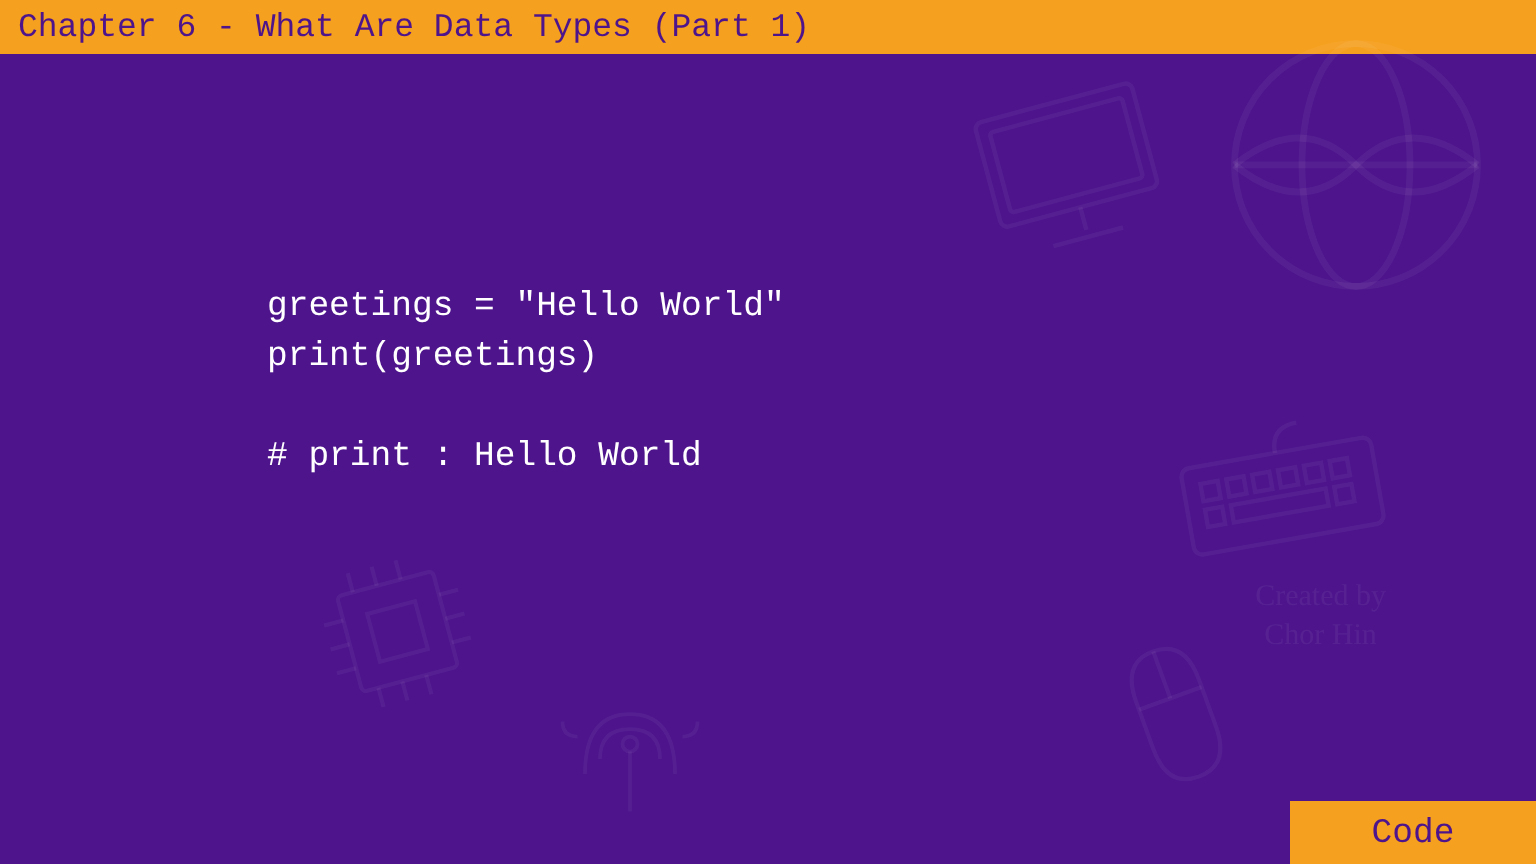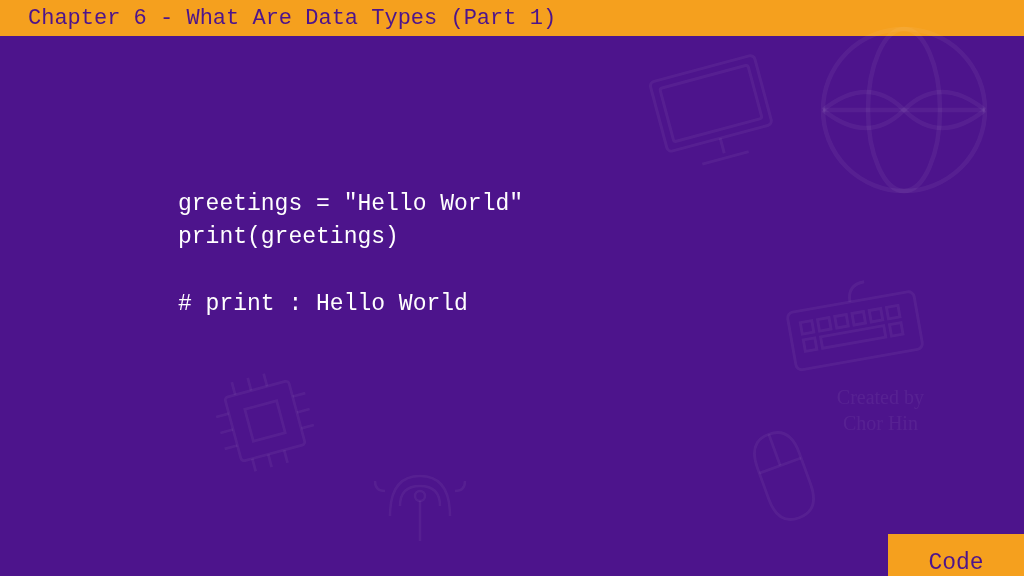--- a/index.html
+++ b/index.html
@@ -14,21 +14,21 @@
       position: relative;
       overflow: hidden;
       font-family: 'Courier New', Courier, monospace;
     }
     .header-bar {
       width: 100%;
       height: 36px;
       background: #f5a01e;
       display: flex;
       align-items: center;
-      padding-left: 28px;
+      padding-left: 12px;
       text-align: right;
     }
     .header-title {
       color: #4d148c;
       font-size: 22px;
       font-family: 'Courier New', Courier, monospace;
       font-weight: normal;
     }
     .code-block {
       position: absolute;
@@ -37,25 +37,25 @@
       color: #ffffff;
       font-size: 23px;
       font-family: 'Courier New', Courier, monospace;
       line-height: 1.45;
       white-space: pre;
     }
     .footer-label {
       position: absolute;
       right: 0;
       bottom: 0;
-      width: 136px;
+      width: 164px;
       height: 42px;
       background: #f5a01e;
       display: flex;
-      align-items: flex-end;
+      align-items: center;
       justify-content: center;
     }
     .footer-text {
       color: #4d148c;
       font-size: 23px;
       font-family: 'Courier New', Courier, monospace;
     }
     .watermark {
       position: absolute;
       right: 100px;

